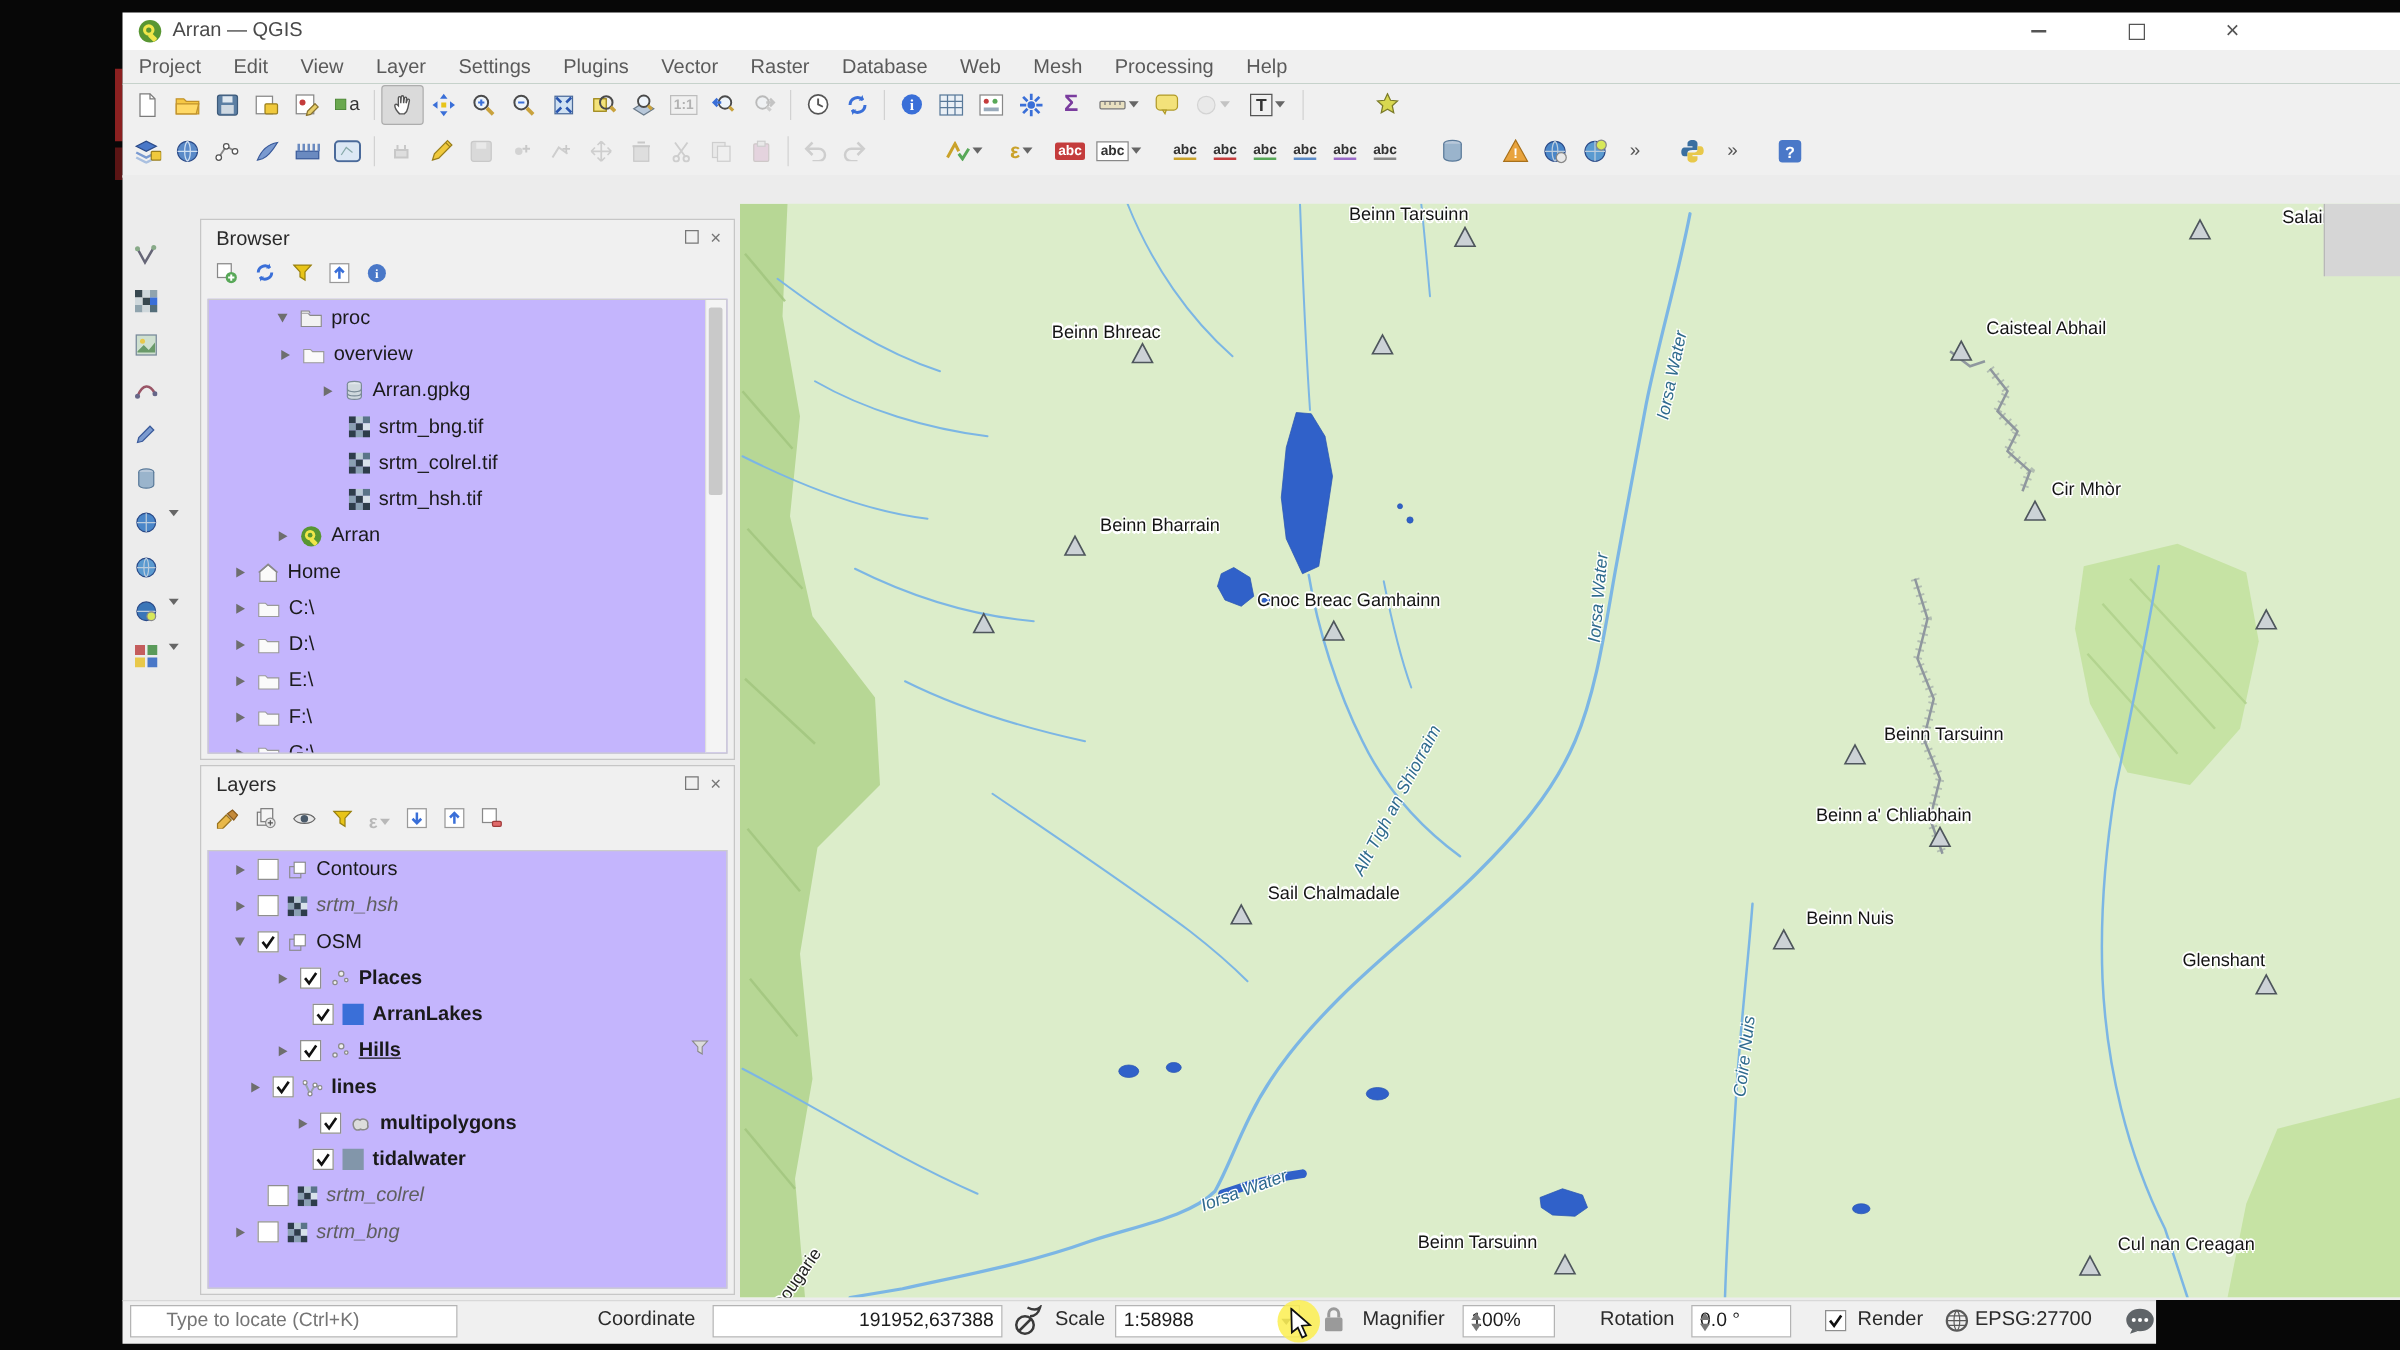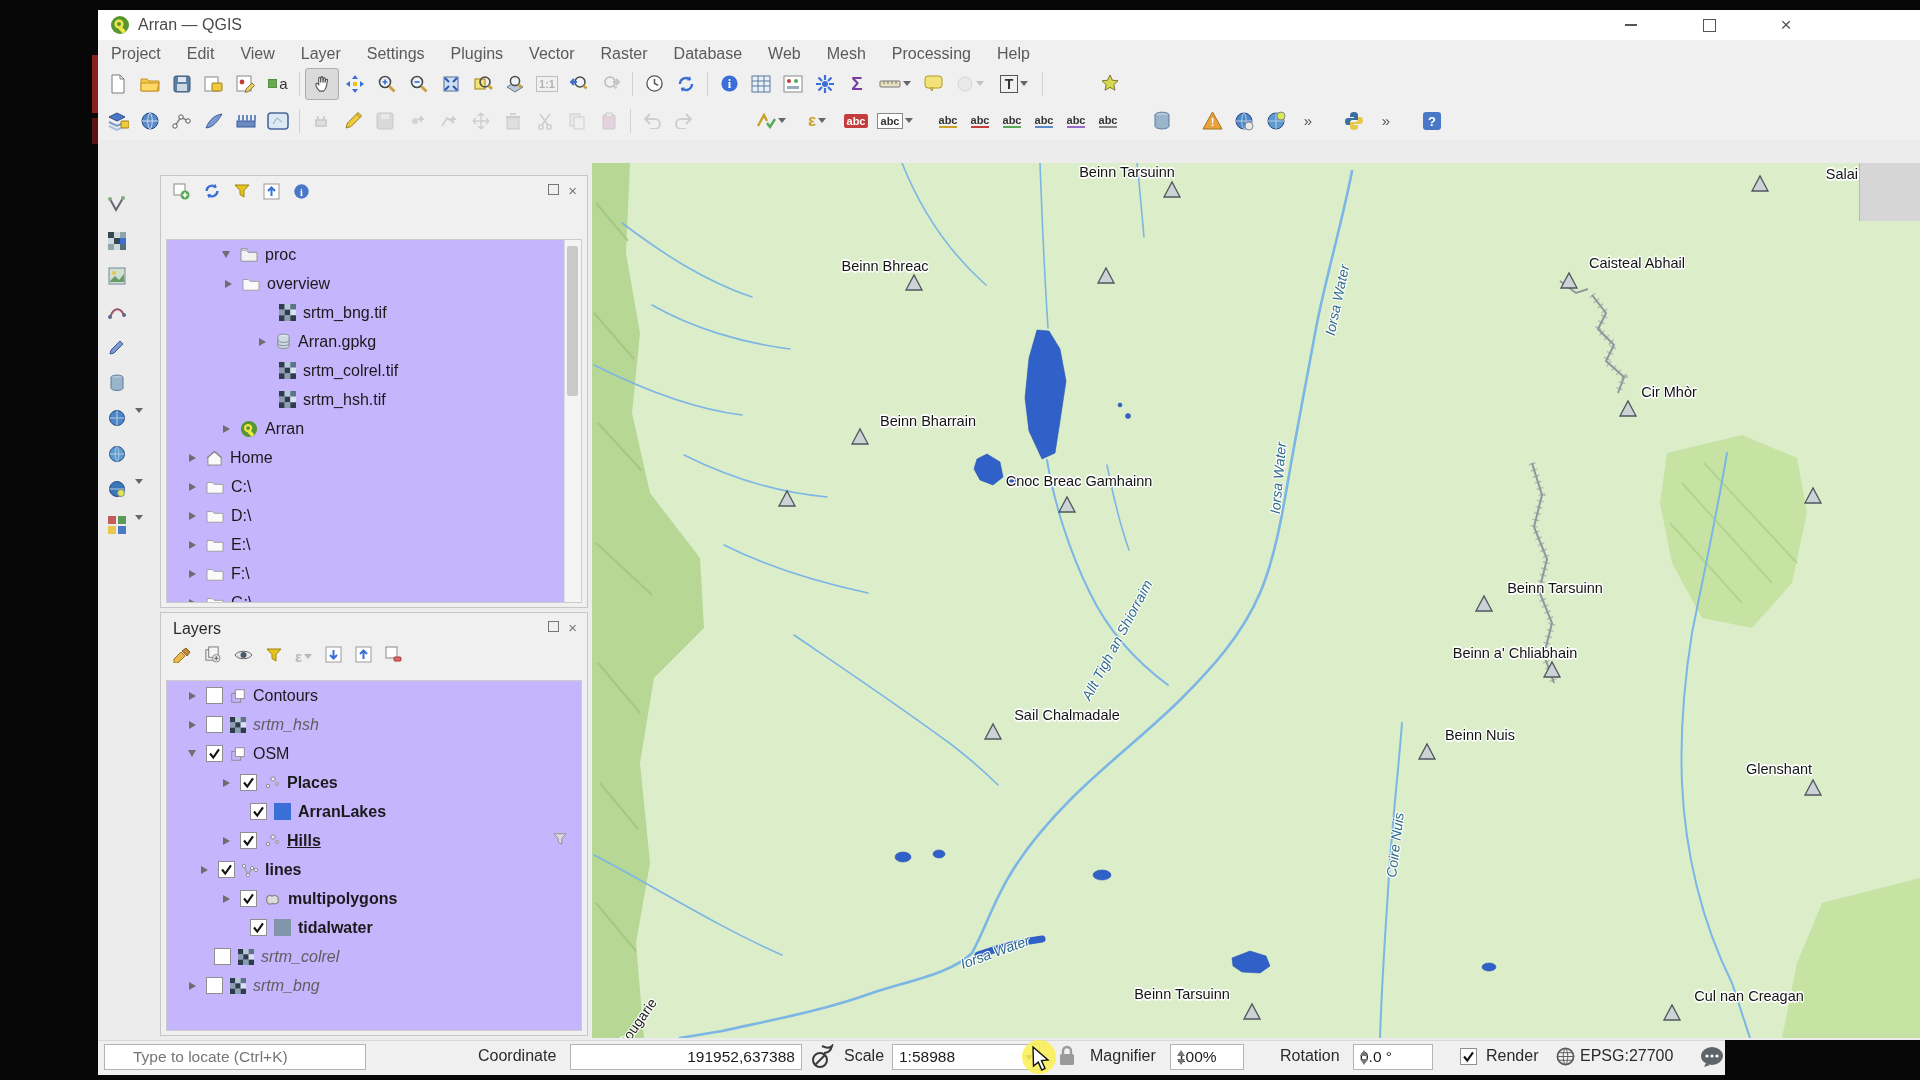--- a/index.html
+++ b/index.html
@@ -558,20 +558,21 @@
     <svg width="18" height="18" viewBox="0 0 18 18">
       <rect width="8" height="8" fill="#c45c5c"></rect>
       <rect x="10" width="8" height="8" fill="#5a9a5a"></rect>
       <rect y="10" width="8" height="8" fill="#e8c84a"></rect>
       <rect x="10" y="10" width="8" height="8" fill="#4a78c8"></rect>
     </svg>
   </div>
 <div class="abs" style="left:133px;top:520px"><span class="dd"></span></div>
 
 <div id="browserPanel" class="panel">
+  <div class="ptitle">Browser</div>
   <span class="pbtn" style="right:28px"><span style="display:inline-block;width:9px;height:9px;border:1.5px solid #777"></span></span>
   <span class="pbtn" style="right:10px;font-size:15px">×</span>
   <div class="ptool">
     <span><svg width="17" height="17" viewBox="0 0 17 17">
           <rect x="1" y="1" width="11" height="11" fill="#fff" stroke="#888"></rect>
           <circle cx="12" cy="12" r="4.5" fill="#58a858"></circle>
           <path d="M12 9.5v5M9.5 12h5" stroke="#fff" stroke-width="1.6"></path>
         </svg></span>
     <span><svg width="18" height="18" viewBox="0 0 20 20">
           <path d="M4 10a6 6 0 0 1 10.4-4M16 10a6 6 0 0 1-10.4 4" fill="none" stroke="#3a6fd8" stroke-width="2.6"></path>
@@ -603,44 +604,44 @@
       </div>
     <div class="row" style="padding-left:54px">
         <span class="exp">
           <span class="tr-r"></span>
         </span>
         <svg width="18" height="16" viewBox="0 0 20 18">
           <path d="M1 4h6l2 2h10v10H1z" fill="#fafafa" stroke="#9a9a9a"></path>
         </svg>
         <span>overview</span>
       </div>
+    <div class="row" style="padding-left:88px">
+        <span class="exp">
+          <span class="tr-r"></span>
+        </span>
+        <svg width="15" height="17" viewBox="0 0 16 18">
+          <ellipse cx="8" cy="3.5" rx="6" ry="2.4" fill="#e0e6ea" stroke="#7a8a96"></ellipse>
+          <path d="M2 3.5V14c0 1.4 2.7 2.5 6 2.5s6-1.1 6-2.5V3.5" fill="#cfd8dd" stroke="#7a8a96"></path>
+          <path d="M2 7.5c0 1.4 2.7 2.5 6 2.5s6-1.1 6-2.5M2 11c0 1.4 2.7 2.5 6 2.5s6-1.1 6-2.5" fill="none" stroke="#7a8a96"></path>
+        </svg>
+        <span>Arran.gpkg</span>
+      </div>
     <div class="row" style="padding-left:112px">
         <svg width="17" height="17" viewBox="0 0 18 18">
           <rect width="6" height="6" fill="#2e3d4a"></rect>
           <rect x="6" width="6" height="6" fill="#b8c8d4"></rect>
           <rect x="12" width="6" height="6" fill="#5a7488"></rect>
           <rect y="6" width="6" height="6" fill="#8aa0b2"></rect>
           <rect x="6" y="6" width="6" height="6" fill="#2e3d4a"></rect>
           <rect x="12" y="6" width="6" height="6" fill="#d8e2ea"></rect>
           <rect y="12" width="6" height="6" fill="#2e3d4a"></rect>
           <rect x="6" y="12" width="6" height="6" fill="#8aa0b2"></rect>
           <rect x="12" y="12" width="6" height="6" fill="#2e3d4a"></rect>
         </svg>
         <span>srtm_bng.tif</span>
-      </div>
-    <div class="row" style="padding-left:88px">
-        <span class="exp">
-          <span class="tr-r"></span>
-        </span>
-        <svg width="15" height="17" viewBox="0 0 16 18">
-          <ellipse cx="8" cy="3.5" rx="6" ry="2.4" fill="#e0e6ea" stroke="#7a8a96"></ellipse>
-          <path d="M2 3.5V14c0 1.4 2.7 2.5 6 2.5s6-1.1 6-2.5V3.5" fill="#cfd8dd" stroke="#7a8a96"></path>
-          <path d="M2 7.5c0 1.4 2.7 2.5 6 2.5s6-1.1 6-2.5M2 11c0 1.4 2.7 2.5 6 2.5s6-1.1 6-2.5" fill="none" stroke="#7a8a96"></path>
-        </svg>
-        <span>Arran.gpkg</span>
       </div>
     <div class="row" style="padding-left:112px">
         <svg width="17" height="17" viewBox="0 0 18 18">
           <rect width="6" height="6" fill="#2e3d4a"></rect>
           <rect x="6" width="6" height="6" fill="#b8c8d4"></rect>
           <rect x="12" width="6" height="6" fill="#5a7488"></rect>
           <rect y="6" width="6" height="6" fill="#8aa0b2"></rect>
           <rect x="6" y="6" width="6" height="6" fill="#2e3d4a"></rect>
           <rect x="12" y="6" width="6" height="6" fill="#d8e2ea"></rect>
           <rect y="12" width="6" height="6" fill="#2e3d4a"></rect>
@@ -875,21 +876,21 @@
         </span>
         <svg width="16" height="16" viewBox="0 0 16 16">
           <path d="M2 4l4 9 4-7 4 2" fill="none" stroke="#9aa4ac" stroke-width="1.6"></path>
           <circle cx="2" cy="4" r="1.6" fill="#fff" stroke="#8a8a8a"></circle>
           <circle cx="6" cy="13" r="1.6" fill="#fff" stroke="#8a8a8a"></circle>
           <circle cx="10" cy="6" r="1.6" fill="#fff" stroke="#8a8a8a"></circle>
           <circle cx="14" cy="8" r="1.6" fill="#fff" stroke="#8a8a8a"></circle>
         </svg>
         <span class="lbold">lines</span>
       </div>
-    <div class="row" style="padding-left:52px">
+    <div class="row" style="padding-left:68px">
         <span class="exp">
           <span class="tr-r"></span>
         </span>
         <span class="cb">
           <svg width="13" height="13" viewBox="0 0 16 16">
             <path d="M2.5 8l4 5L13.5 3" fill="none" stroke="#111" stroke-width="2.6"></path>
           </svg>
         </span>
         <svg width="17" height="15" viewBox="0 0 18 16">
           <path d="M3 11C1.5 6 5.5 3.5 8.5 5.5 11 3.5 16 5 15 9.5 16.5 13 12 14.5 9 13.2 6 14.8 3.5 13.6 3 11Z" fill="#dcdcdc" stroke="#8a8a8a" stroke-width="1.3"></path>

